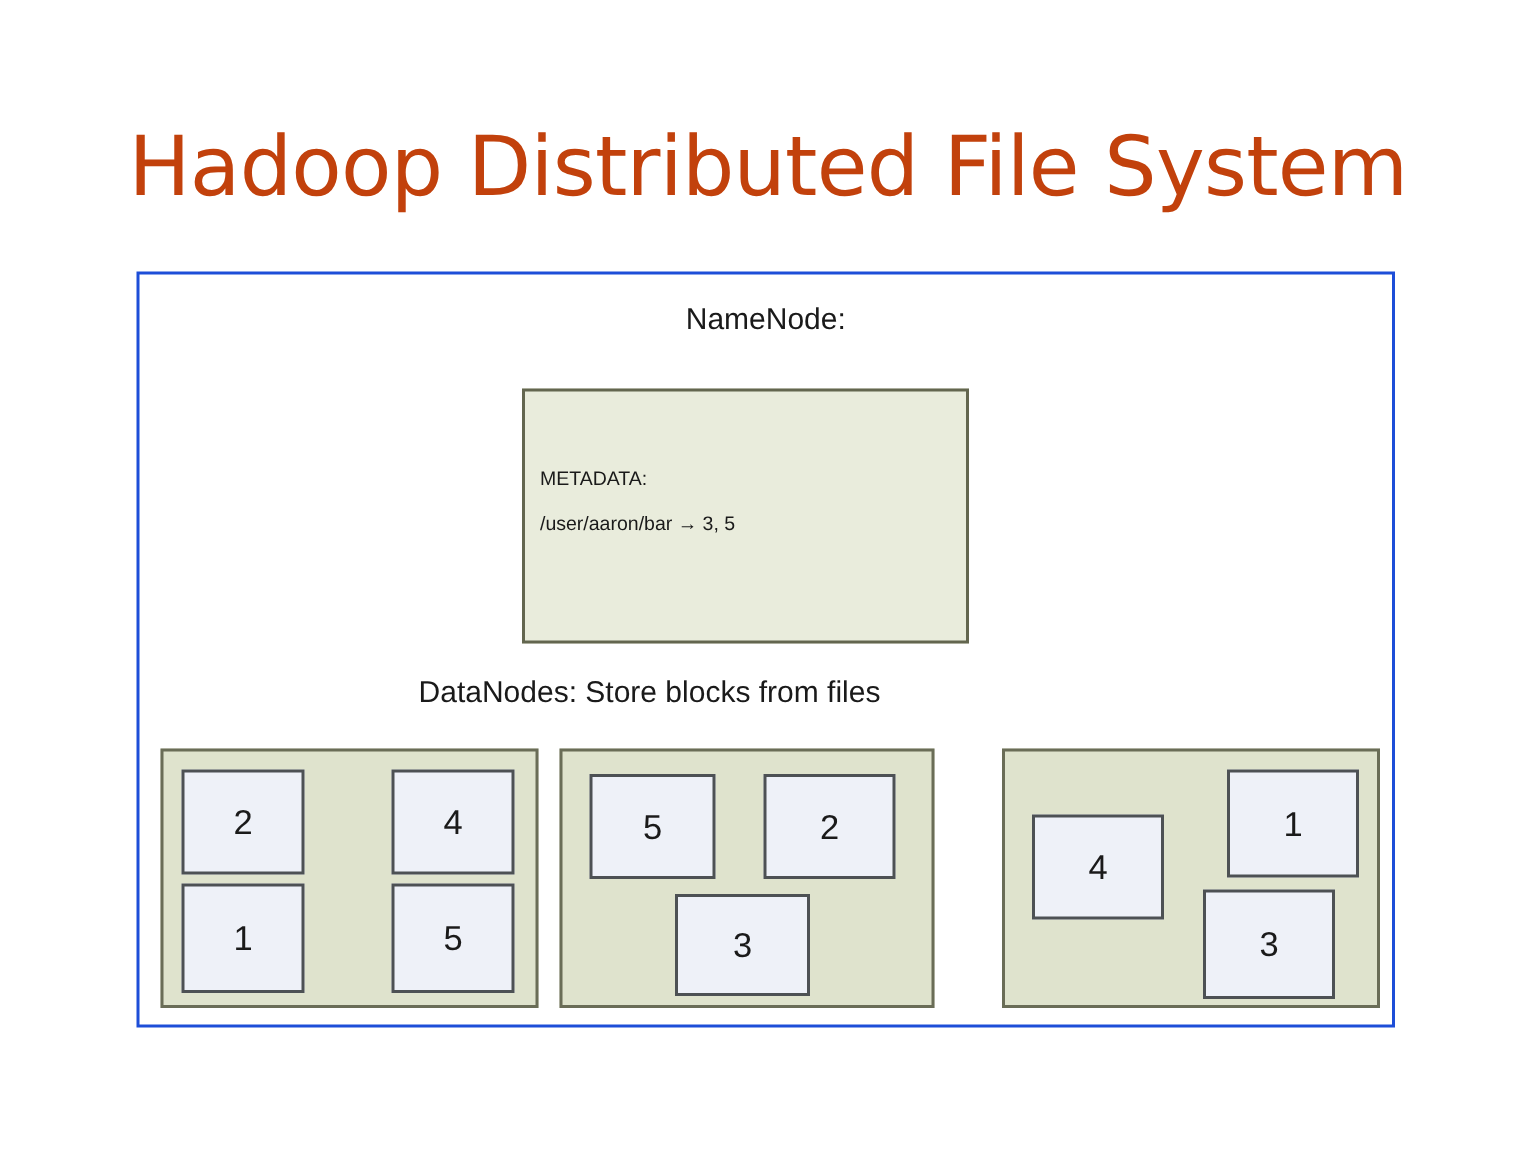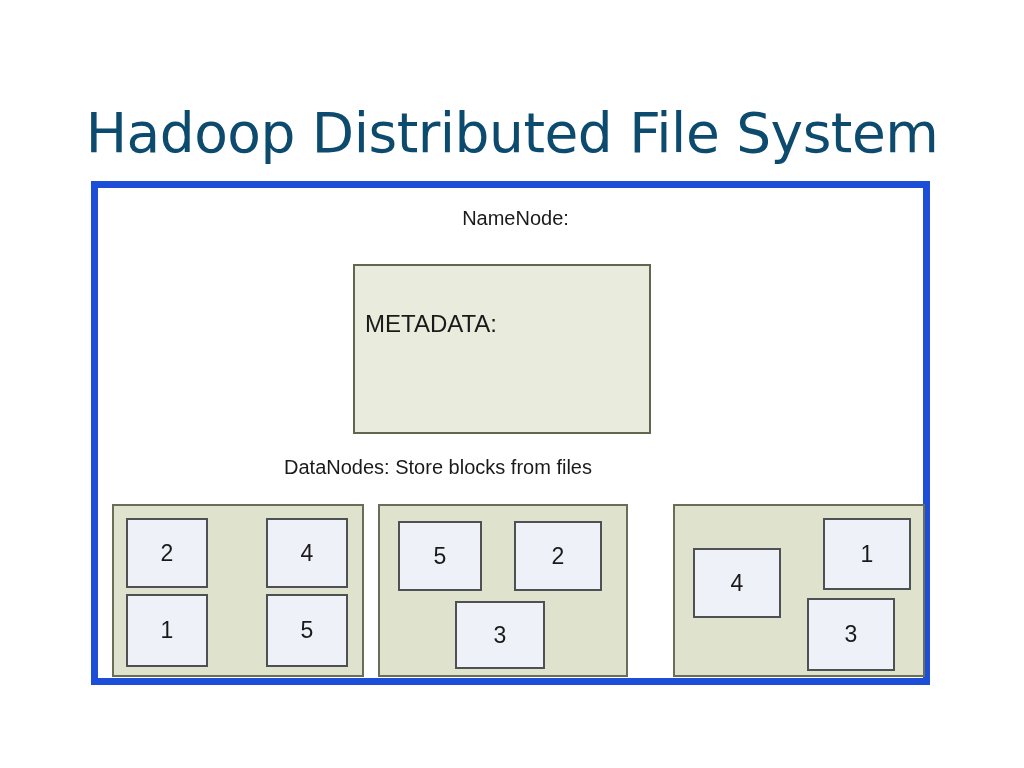--- a/index.html
+++ b/index.html
@@ -13,41 +13,41 @@
     position: relative;
     overflow: hidden;
     font-family: "Liberation Sans", sans-serif;
     color: #000000;
   }
 
   
   #slide-title {
     position: absolute;
     left: 0;
-    top: 64px;
+    top: 42px;
     width: 1024px;
     text-align: center;
     font-family: "DejaVu Sans", sans-serif;
     font-size: 55px;
     font-weight: 400;
     line-height: 64px;
     letter-spacing: -0.5px;
-    color: #0c4a6e;
+    color: #c2410c;
     white-space: nowrap;
   }
 
   
   #diagram-frame {
     position: absolute;
     left: 91px;
     top: 181px;
     width: 839px;
     height: 504px;
     background: #ffffff;
-    border: 7px solid #1d4ed8;
+    border: 2px solid #1d4ed8;
     box-sizing: border-box;
   }
 
   
   #namenode-caption {
     position: absolute;
     left: 0;
     top: 17px;
     width: 835px;
     text-align: center;
@@ -65,21 +65,21 @@
     height: 170px;
     background: #e9ecdc;
     border: 2px solid #63664f;
     box-sizing: border-box;
   }
   #metadata-lines {
     position: absolute;
     left: 10px;
     top: 43px;
     right: 6px;
-    font-size: 24px;
+    font-size: 13px;
     line-height: 30px;
     color: #1a1a1a;
     white-space: nowrap;
   }
   #metadata-lines .meta-line { display: block; }
 
   
   #datanodes-caption {
     position: absolute;
     left: 0;
@@ -125,20 +125,21 @@
 
 <div id="diagram-frame">
 
   <div id="namenode-caption">
     <div>NameNode:</div>
   </div>
 
   <div id="metadata-box">
     <div id="metadata-lines">
       <span class="meta-line">METADATA:</span>
+      <span class="meta-line">/user/aaron/bar → 3, 5</span>
     </div>
   </div>
 
   <div id="datanodes-caption">DataNodes: Store blocks from files</div>
 
   <div id="datanode-1" class="datanode">
       <div class="block" style="left: 12px; top: 12px; width: 82px; height: 70px;">2</div>
       <div class="block" style="left: 152px; top: 12px; width: 82px; height: 70px;">4</div>
       <div class="block" style="left: 12px; top: 88px; width: 82px; height: 73px;">1</div>
       <div class="block" style="left: 152px; top: 88px; width: 82px; height: 73px;">5</div>

